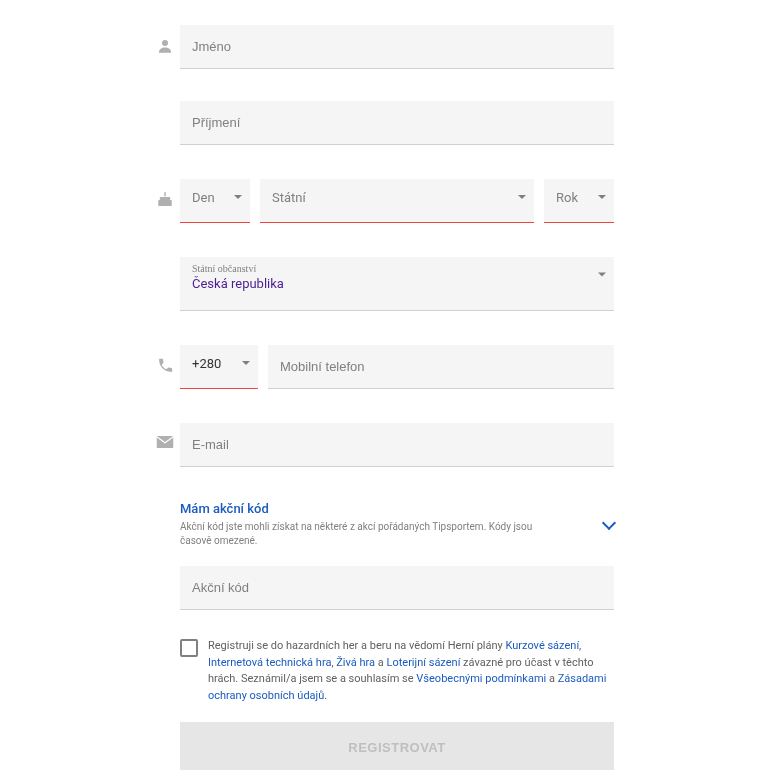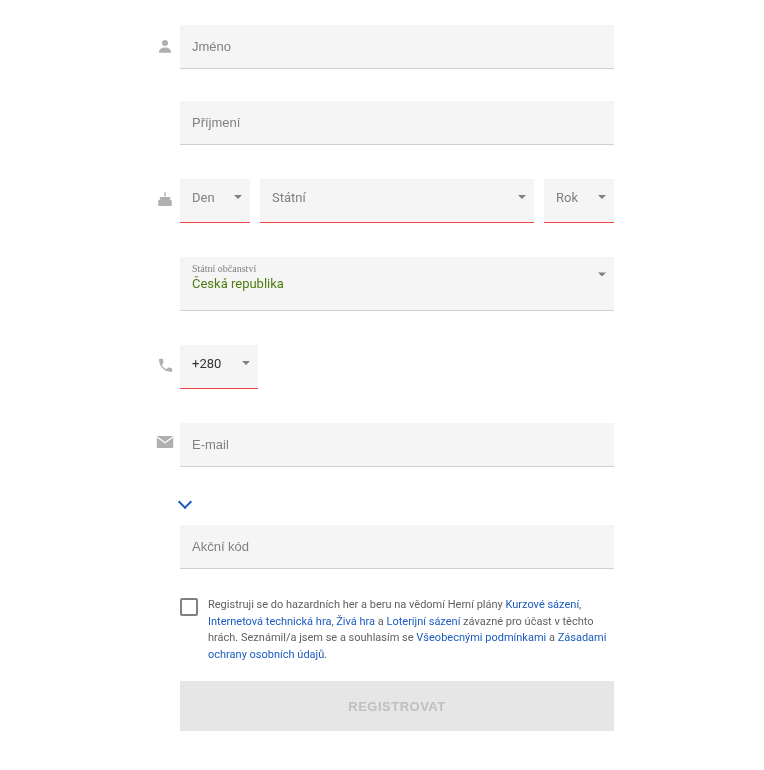--- a/index.html
+++ b/index.html
@@ -85,21 +85,21 @@
   }
   .label-floating .small-label {
     font-size: 10px;
     color: #808080;
     display: block;
     margin-bottom: 2px;
     font-family: Liberation Serif, serif;
   }
   .label-floating .value {
     font-size: 13px;
-    color: #4d7c0f;
+    color: #4c1d95;
   }
   .label-floating .caret-wrap {
     position: absolute;
     right: 8px;
     top: 50%;
     transform: translateY(-50%);
   }
 
   .phone-code {
     width: 78px;
@@ -240,39 +240,46 @@
     <div class="icon-col">
       <svg width="17" height="17" viewBox="0 0 24 24" fill="currentColor">
         <path d="M6.6 10.8c1.4 2.8 3.8 5.1 6.6 6.6l2.2-2.2c.3-.3.7-.4 1.1-.3 1.2.4 2.5.6 3.8.6.6 0 1.1.5 1.1 1.1V20c0 .6-.5 1.1-1.1 1.1C10.2 21.1 2.9 13.8 2.9 3.7 2.9 3.1 3.4 2.6 4 2.6h3.5c.6 0 1.1.5 1.1 1.1 0 1.3.2 2.6.6 3.8.1.4 0 .8-.3 1.1L6.6 10.8z"></path>
       </svg>
     </div>
     <div class="field-col">
       <div class="select-field phone-code">
         <span>+280</span>
         <span class="caret"></span>
       </div>
+      <div class="field">
+        <input type="text" placeholder="Mobilní telefon" style="">
+      </div>
     </div>
   </div>
 
   <div class="row">
     <div class="icon-col">
       <svg width="18" height="14" viewBox="0 0 24 18" fill="currentColor">
         <rect x="1" y="1" width="22" height="16" rx="1"></rect>
         <path d="M1 2 L12 10 L23 2" stroke="#fff" stroke-width="1.5" fill="none"></path>
       </svg>
     </div>
     <div class="field-col">
       <div class="field">
         <input type="text" placeholder="E-mail" style="">
       </div>
     </div>
   </div>
 
   <div class="promo-row">
     <div class="promo-head">
+      <div>
+        <div class="promo-title">Mám akční kód</div>
+        <div class="promo-desc">Akční kód jste mohli získat na některé z akcí pořádaných Tipsportem. Kódy jsou časově omezené.</div>
+      </div>
       <div class="promo-toggle">
           <div class="chev-down"></div>
         </div>
     </div>
   </div>
 
   <div class="row indented" style="margin-bottom:10px">
     <div class="field-col">
       <div class="field">
         <input type="text" placeholder="Akční kód" style="">

